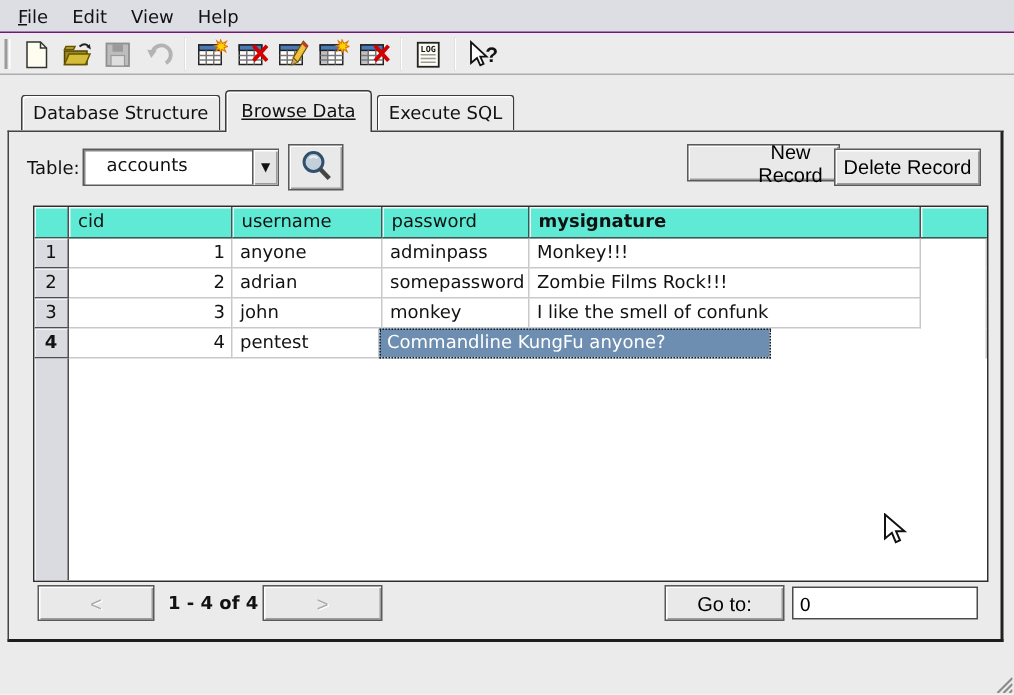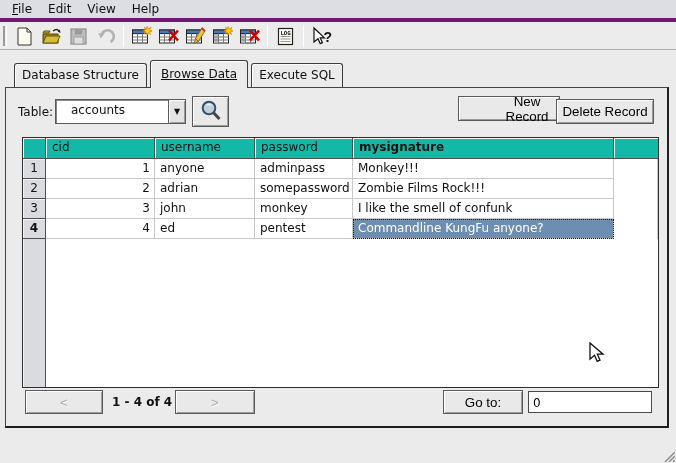--- a/index.html
+++ b/index.html
@@ -2,21 +2,21 @@
 <html><head>
 <meta charset="utf-8">
 <style>
   * { margin:0; padding:0; box-sizing:border-box; }
   html,body { width:676px; height:463px; }
   body { font-family:"DejaVu Sans","Liberation Sans",sans-serif; font-size:12px; color:#111; background:#ebebeb; }
   #app { position:relative; width:676px; height:463px; background:#ebebeb; overflow:hidden; }
 
   
   .menubar { position:absolute; left:0; top:0; width:676px; height:22px; background:#dcdee4;
-             border-bottom:4px solid #701a75; display:flex; align-items:center; padding-left:4px; }
+             border-bottom:1px solid #701a75; display:flex; align-items:center; padding-left:4px; }
   .menu-item { padding:2px 8px; cursor:default; }
   .menu-item .accel { text-decoration:underline; }
 
   
   .toolbar { position:absolute; left:0; top:23px; width:676px; height:27px; background:#ececec;
              border-bottom:1px solid #adadad; display:flex; align-items:center; padding-left:2px; }
   .tb-handle { width:4px; height:20px; border-left:2px solid #9a9a9a; border-right:1px solid #fff; margin:0 4px 0 1px; }
   .tb-sep { width:1px; height:22px; background:#9a9a9a; border-right:1px solid #fff; margin:0 4px; }
   .tb-btn { width:27px; height:24px; display:flex; align-items:center; justify-content:center; background:transparent; border:none; }
   .tb-btn svg { display:block; }
@@ -45,21 +45,21 @@
          display:flex; align-items:center; justify-content:center; cursor:default; }
   .search-btn { position:absolute; left:192px; top:96px; width:37px; height:31px; z-index:2; }
   .btn-new { position:absolute; left:458px; top:96px; width:102px; height:25px; z-index:2;padding-left:36px; }
   .btn-del { position:absolute; left:556px; top:99px; width:98px; height:25px; z-index:2; }
 
   
   .grid { position:absolute; left:22px; top:137px; width:637px; height:251px; background:#fff;
           border:1px solid #2e2e2e; z-index:2; overflow:hidden; }
   .g-row { display:flex; height:20px; }
   .g-row.header { height:21px; }
-  .hcell { background:#14b8a6; border-right:1px solid #4f4f4f; border-bottom:1px solid #4f4f4f;
+  .hcell { background:#5eead4; border-right:1px solid #4f4f4f; border-bottom:1px solid #4f4f4f;
            box-shadow: inset 1px 1px 0 #f4f4f6; padding:2px 0 0 6px; white-space:nowrap; overflow:hidden; }
   .hcell.sorted { font-weight:bold; }
   .gutter { width:23px; background:#d9dbe1; border-right:1px solid #4f4f4f; border-bottom:1px solid #4f4f4f;
             box-shadow: inset 1px 1px 0 #f4f4f6; text-align:center; padding-top:2px; flex:none; }
   .gutter.bold { font-weight:bold; }
   .cell { border-right:1px solid #c9c9c9; border-bottom:1px solid #c9c9c9; padding:2px 0 0 5px;
           white-space:nowrap; overflow:hidden; }
   .cell.num { text-align:right; padding-right:4px; padding-left:0; }
   .cell.selected { background:#6d8eb0; color:#fff; outline:1px dotted #16202c; outline-offset:-1px; }
   .w-corner { width:23px; flex:none; }
@@ -282,21 +282,20 @@
       <div class="cell num w-cid">3</div>
       <div class="cell w-user">john</div>
       <div class="cell w-pass">monkey</div>
       <div class="cell w-sig">I like the smell of confunk</div>
       <div class="cell w-fill"></div>
     </div>
 
     <div class="g-row">
       <div class="gutter bold">4</div>
       <div class="cell num w-cid">4</div>
-      <div class="cell w-user">ed</div>
       <div class="cell w-pass">pentest</div>
       <div class="cell w-sig selected">Commandline KungFu anyone?</div>
       <div class="cell w-fill"></div>
     </div>
 
     <div class="gutter-strip"></div>
   </div>
 
   <button class="btn btn-prev">&lt;</button>
   <span class="count-lbl">1 - 4 of 4</span>

